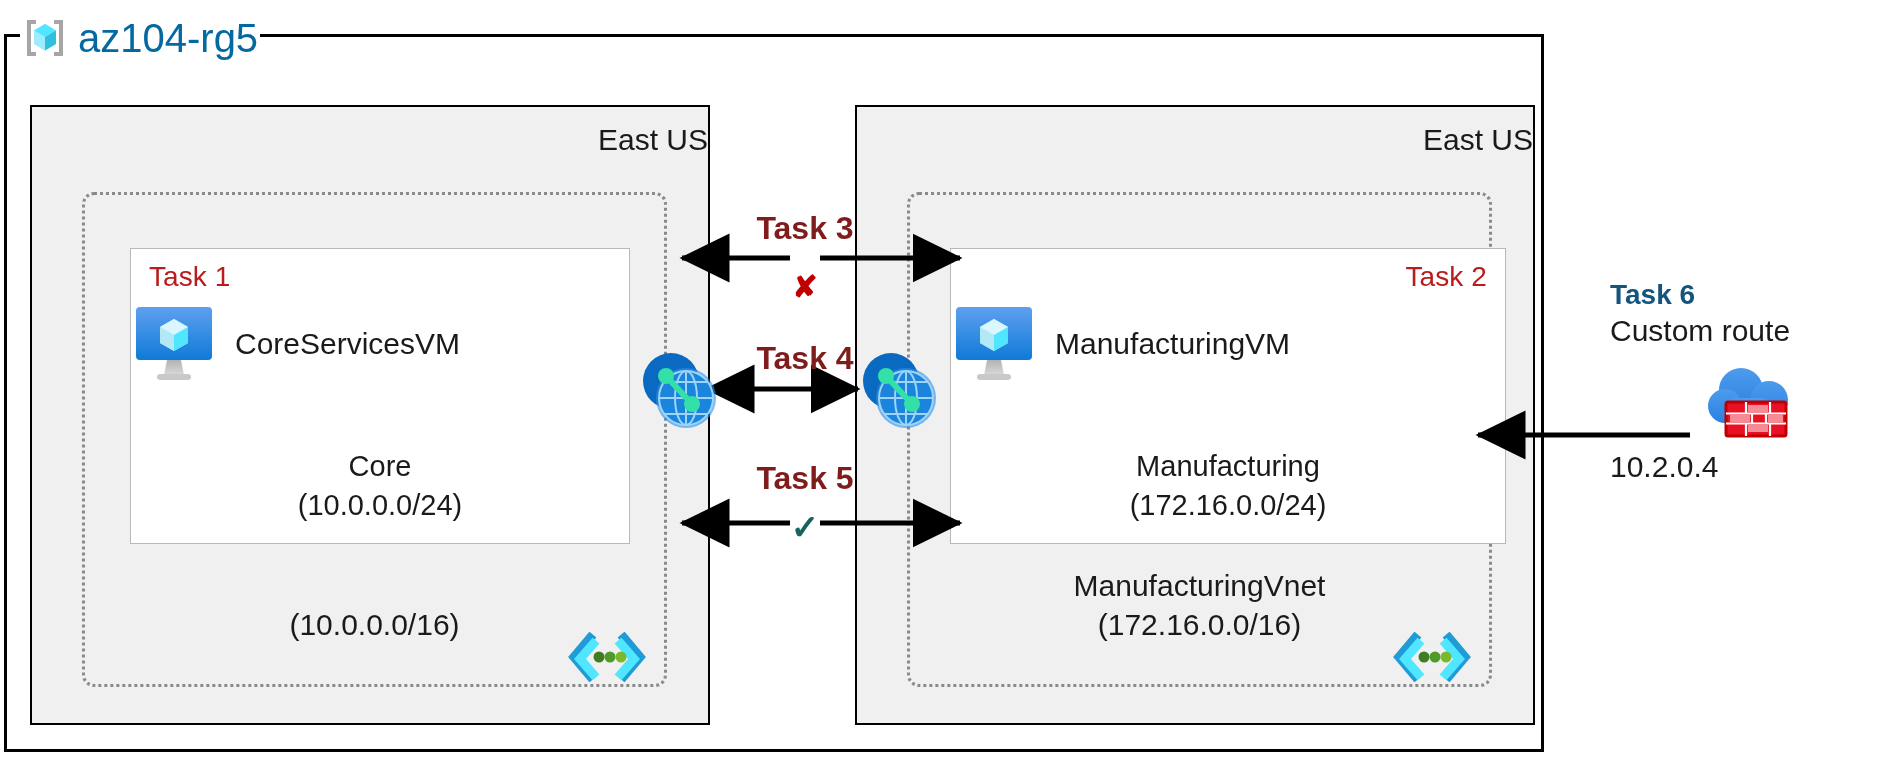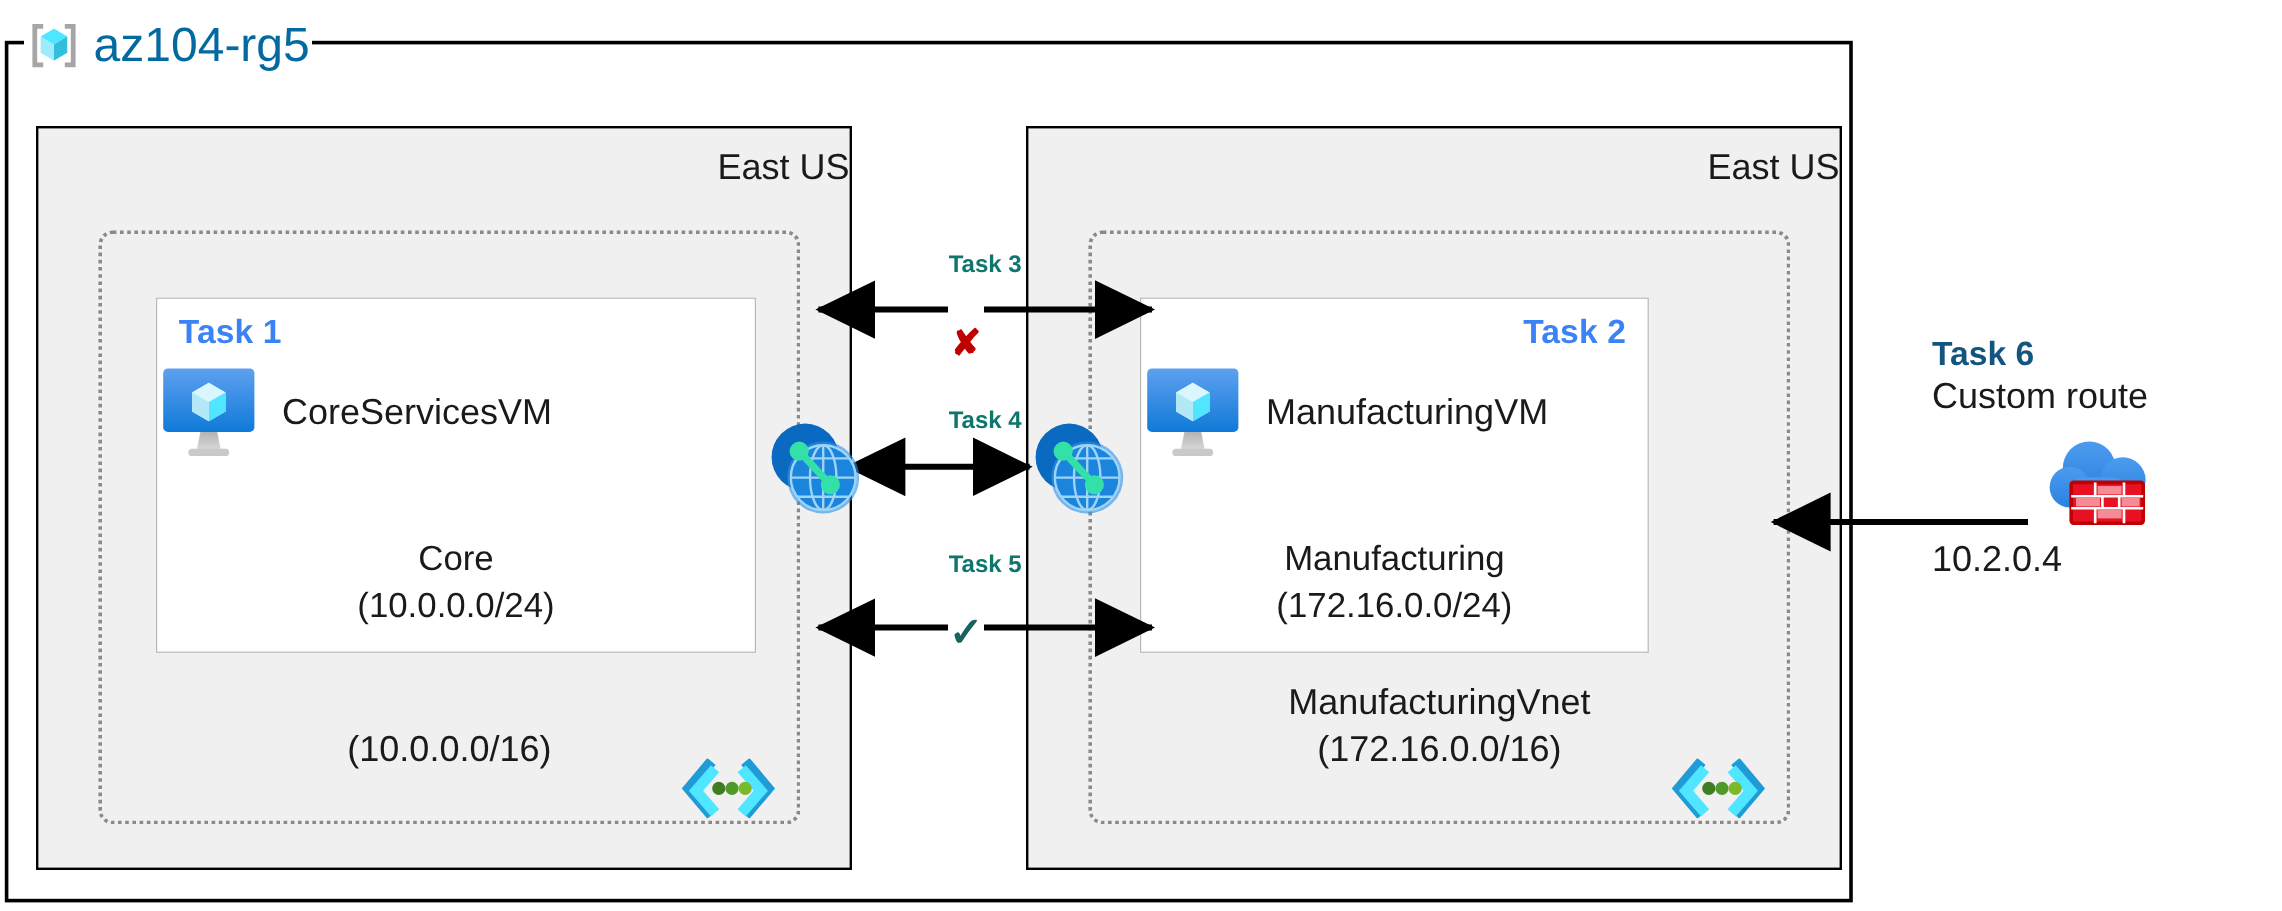--- a/index.html
+++ b/index.html
@@ -95,28 +95,28 @@
   }
 
   
   .subnet{
     position:absolute;
     background:#ffffff;
     border:1.5px solid #b8b8b8;
     box-sizing:border-box;
   }
   .subnet-left{ left:45px; top:53px; width:500px; height:296px; }
-  .subnet-right{ left:40px; top:53px; width:424px; height:296px; }
+  .subnet-right{ left:40px; top:53px; width:556px; height:296px; }
 
   .task-badge{
     position:absolute;
     top:12px;
     font-size:28px;
-    font-weight:bold;
-    color:#3b82f6;
+    font-weight:normal;
+    color:#b91c1c;
     letter-spacing:0.1px;
   }
   .task-badge.left{ left:18px; }
   .task-badge.right{ right:18px; }
 
   .vm-row{
     position:absolute;
     left:0; right:0; top:56px;
     display:flex;
     align-items:center;
@@ -130,26 +130,25 @@
     text-align:center;
     font-size:29px;
     line-height:1.35;
     color:#1a1a1a;
   }
   .subnet-caption .cidr{ display:block; }
 
   
   .center-task-label{
     position:absolute;
-    font-size:20px;
+    font-size:32px;
     font-weight:bold;
-    color:#0f766e;
+    color:#7f1d1d;
     text-align:center;
     white-space:nowrap;
-    margin-left:16px;
   }
   .mark{
     position:absolute;
     text-align:center;
     font-weight:bold;
     line-height:1;
   }
   .mark-x{ font-size:30px; color:#c00000; }
   .mark-check{ font-size:34px; color:#17635e; }
 

